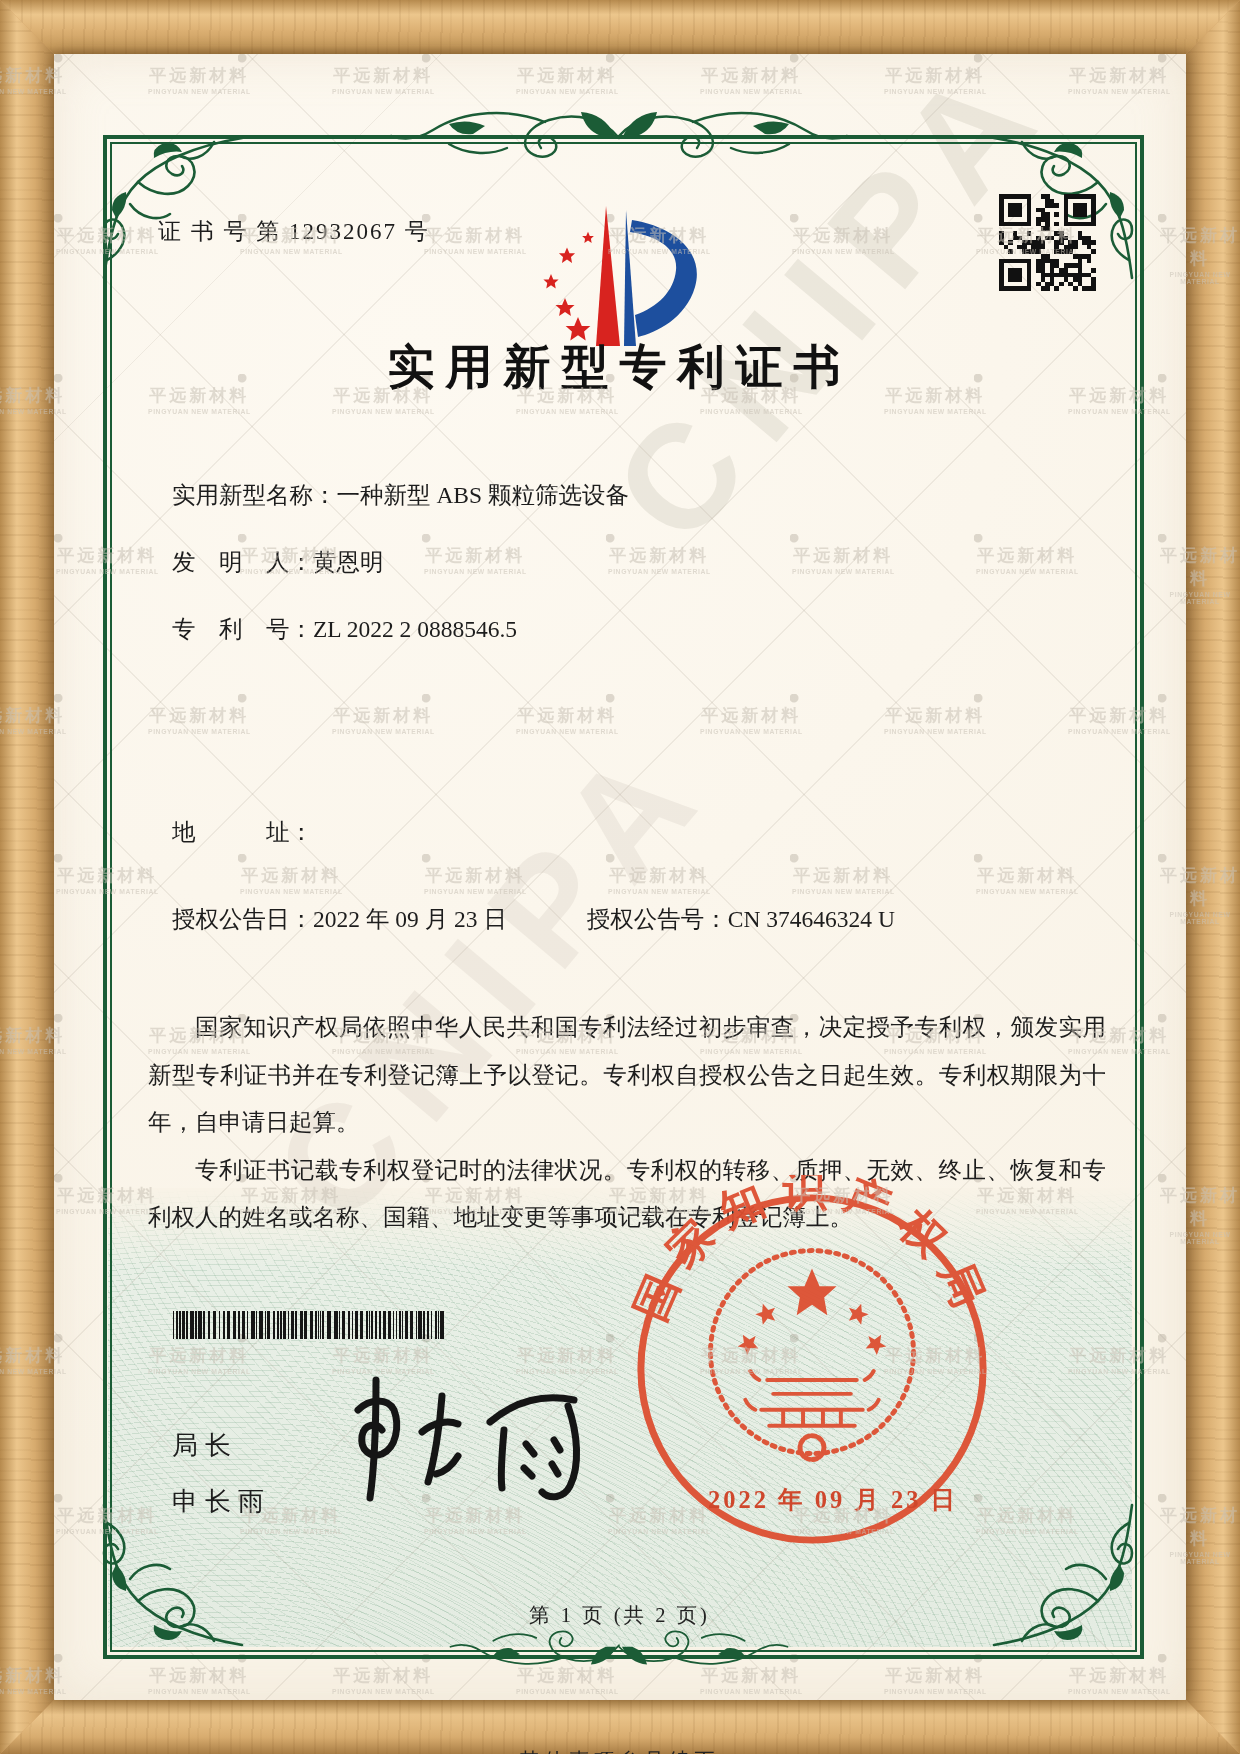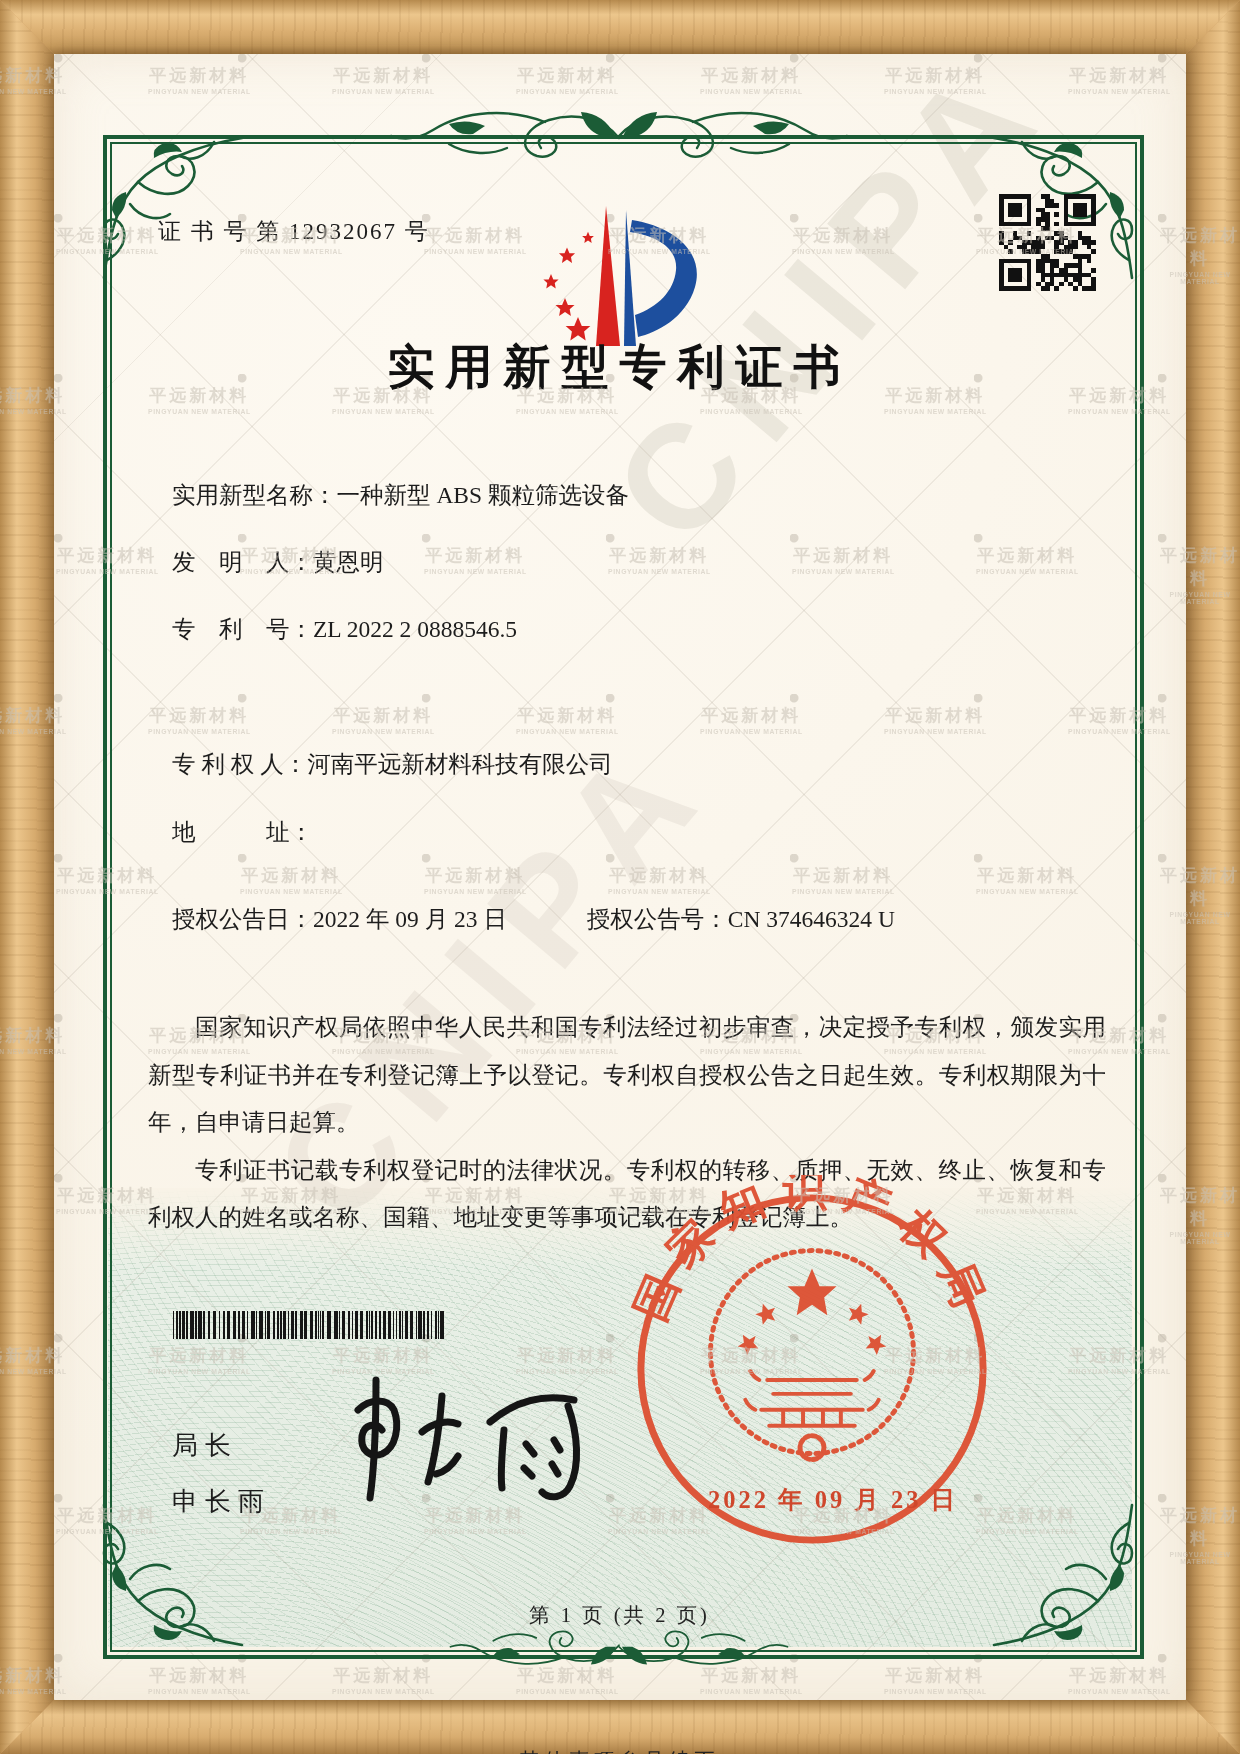--- a/index.html
+++ b/index.html
@@ -417,23 +417,20 @@
     <span class="lab">实用新型名称：</span><span class="val">一种新型 ABS 颗粒筛选设备</span>
   </div>
 
   <div class="abs" id="title">实用新型专利证书</div>
   <div class="abs f-row" id="row-inventor">
     <span class="lab">发　明　人：</span><span class="val">黄恩明</span>
   </div>
   <div class="abs f-row" id="row-patno">
     <span class="lab">专　利　号：</span><span class="val">ZL 2022 2 0888546.5</span>
   </div>
-  <div class="abs f-row" id="row-patentee">
-    <span class="lab">专 利 权 人：</span><span class="val">河南平远新材料科技有限公司</span>
-  </div>
   <div class="abs f-row" id="row-address">
     <span class="lab">地　　　址：</span>
   </div>
   <div class="abs f-row" id="row-grant">
     <span><span class="lab">授权公告日：</span><span class="val">2022 年 09 月 23 日</span></span>
     <span class="grant2"><span class="lab">授权公告号：</span><span class="val">CN 374646324 U</span></span>
   </div>
 
   <div class="abs" id="body-text">
     <p>国家知识产权局依照中华人民共和国专利法经过初步审查，决定授予专利权，颁发实用新型专利证书并在专利登记簿上予以登记。专利权自授权公告之日起生效。专利权期限为十年，自申请日起算。</p>

